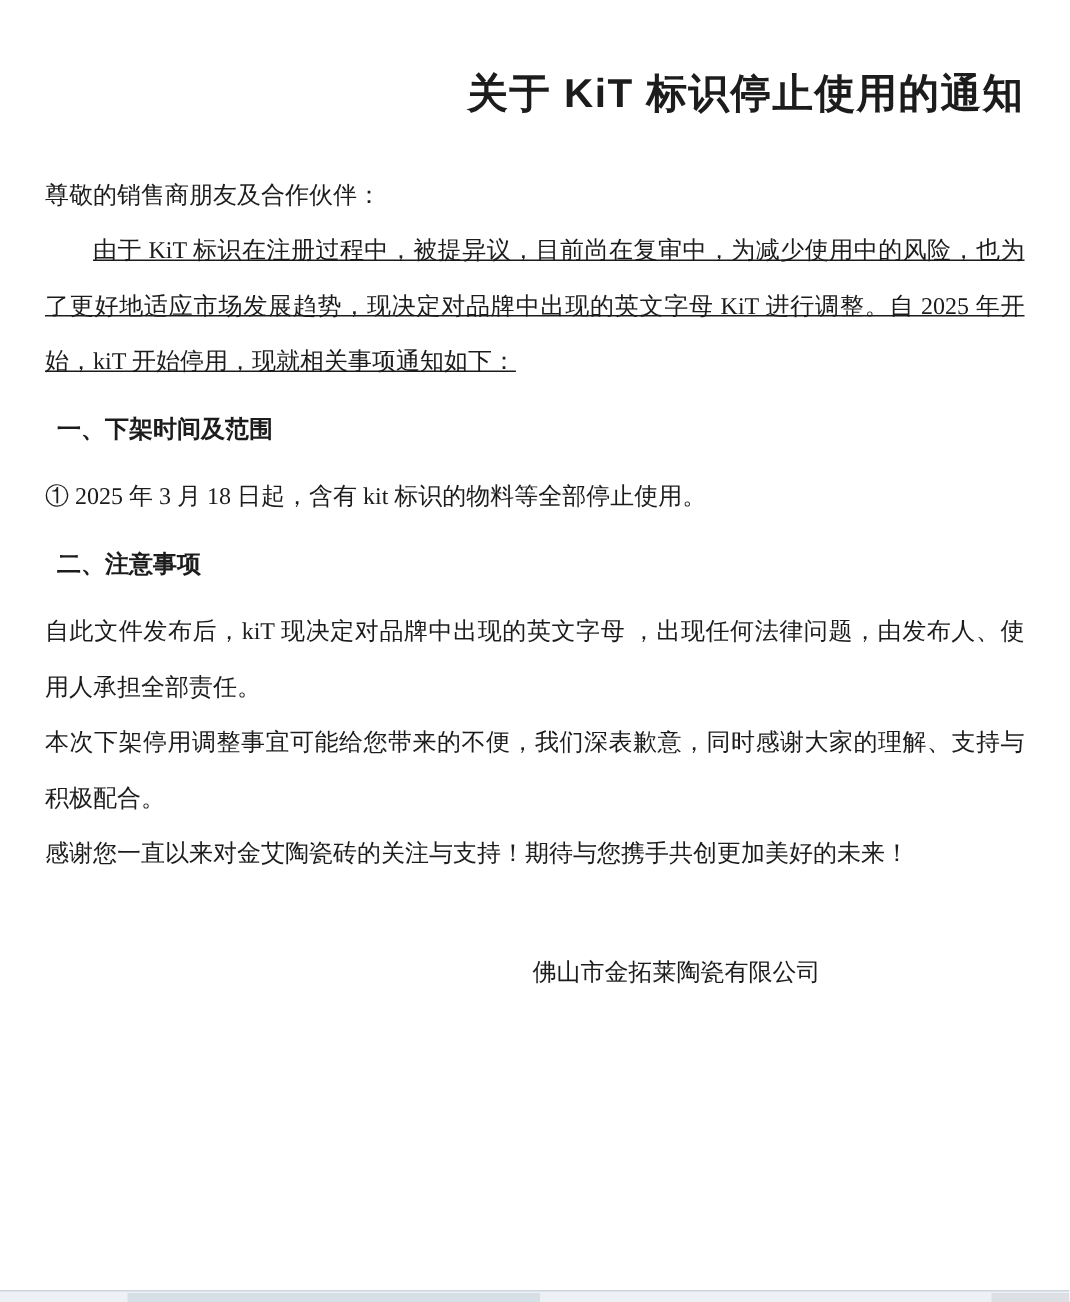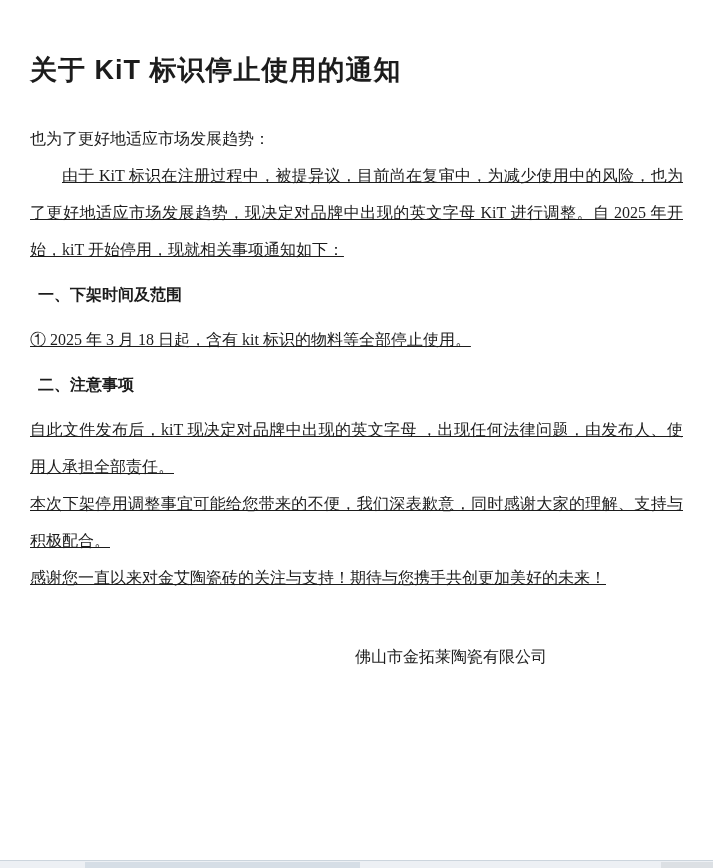--- a/index.html
+++ b/index.html
@@ -11,46 +11,46 @@
     overflow: hidden;
     font-family: "Liberation Serif", "DejaVu Serif", serif;
     color: #1c1c1c;
   }
   .page {
     padding: 30px 30px 0 30px;
     box-sizing: border-box;
     width: 713px;
   }
   .doc-title {
-    text-align: left;
+    text-align: right;
     font-family: "Liberation Sans", "DejaVu Sans", sans-serif;
     font-weight: 700;
     font-size: 27px;
     letter-spacing: 1px;
-    margin: 22px 0 0 0;
+    margin: 14px 0 0 0;
   }
   .body-block {
     font-size: 16px;
     line-height: 37px;
     margin: 0;
   }
   .salutation { margin-top: 32px; }
   .intro {
     text-indent: 2em;
     text-align: justify;
     text-decoration: underline;
   }
   .sec-heading {
     font-family: "Liberation Sans", "DejaVu Sans", sans-serif;
     font-weight: 700;
     font-size: 16px;
     line-height: 37px;
     margin: 8px;
   }
-  .para { text-align: justify; text-decoration: underline; }
+  .para { text-align: justify; }
   .signature-block {
     margin: 42px 48px 0 auto;
     width: 280px;
     text-align: left;
   }
   .footer-bar {
     position: absolute;
     left: 0;
     bottom: 0;
     width: 713px;
@@ -76,21 +76,21 @@
     background: #dce0e4;
   }
 </style>
 </head>
 <body>
 
 <div class="page">
 
   <h1 class="doc-title">关于 KiT 标识停止使用的通知</h1>
 
-  <p class="body-block salutation">也为了更好地适应市场发展趋势：</p>
+  <p class="body-block salutation">尊敬的销售商朋友及合作伙伴：</p>
 
   <p class="body-block intro">由于 KiT 标识在注册过程中，被提异议，目前尚在复审中，为减少使用中的风险，也为了更好地适应市场发展趋势，现决定对品牌中出现的英文字母 KiT 进行调整。自 2025 年开始，kiT 开始停用，现就相关事项通知如下：</p>
 
   <p class="sec-heading">一、下架时间及范围</p>
 
   <p class="body-block para">① 2025 年 3 月 18 日起，含有 kit 标识的物料等全部停止使用。</p>
 
 
   <p class="sec-heading">二、注意事项</p>
 

